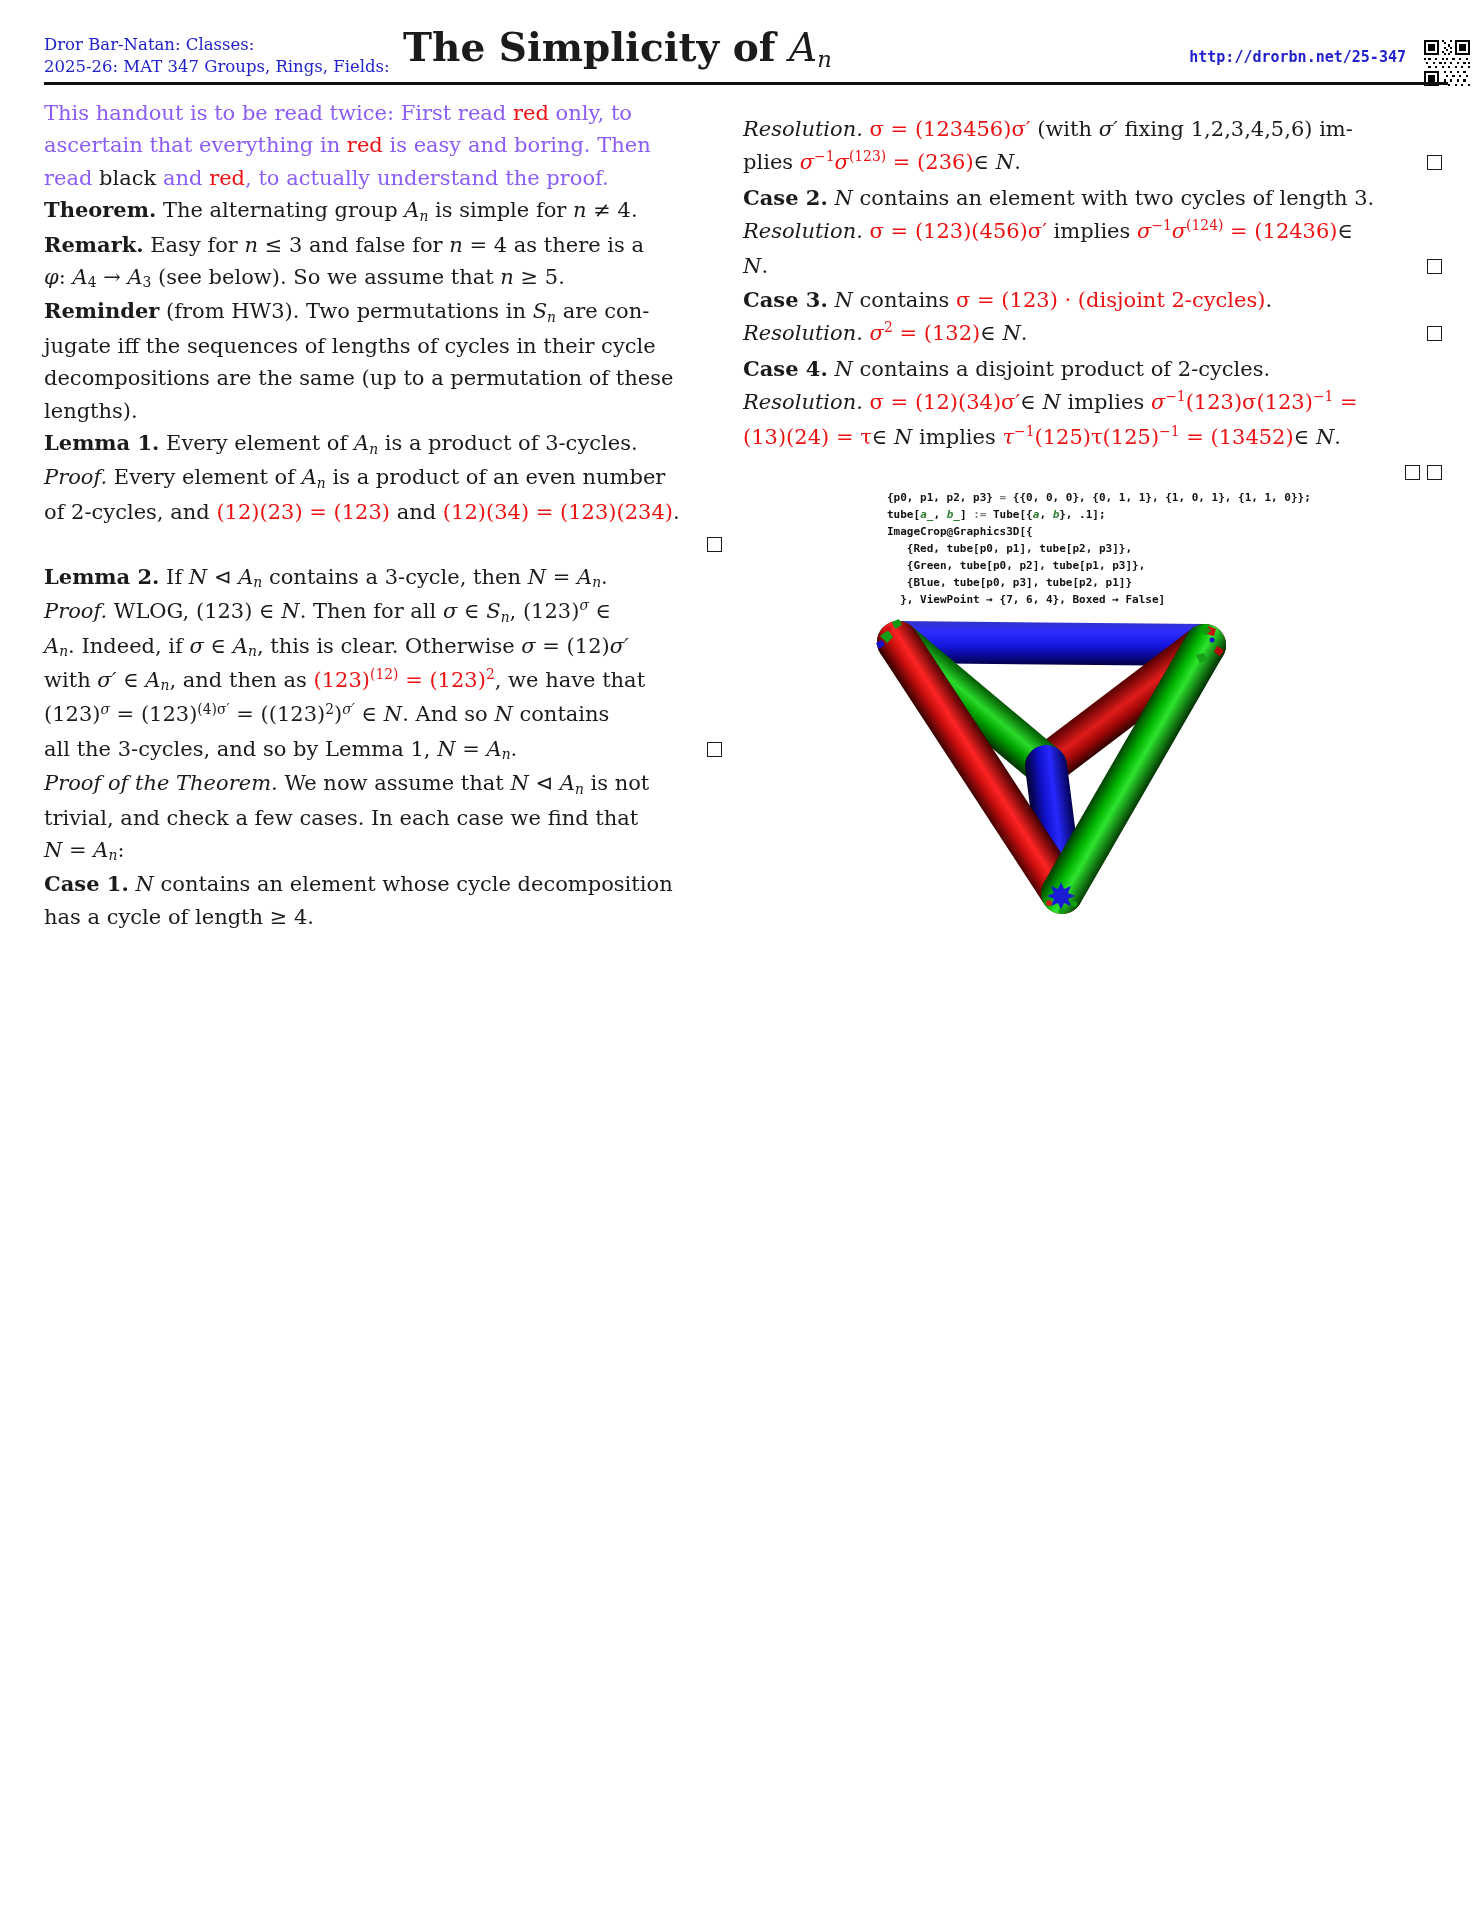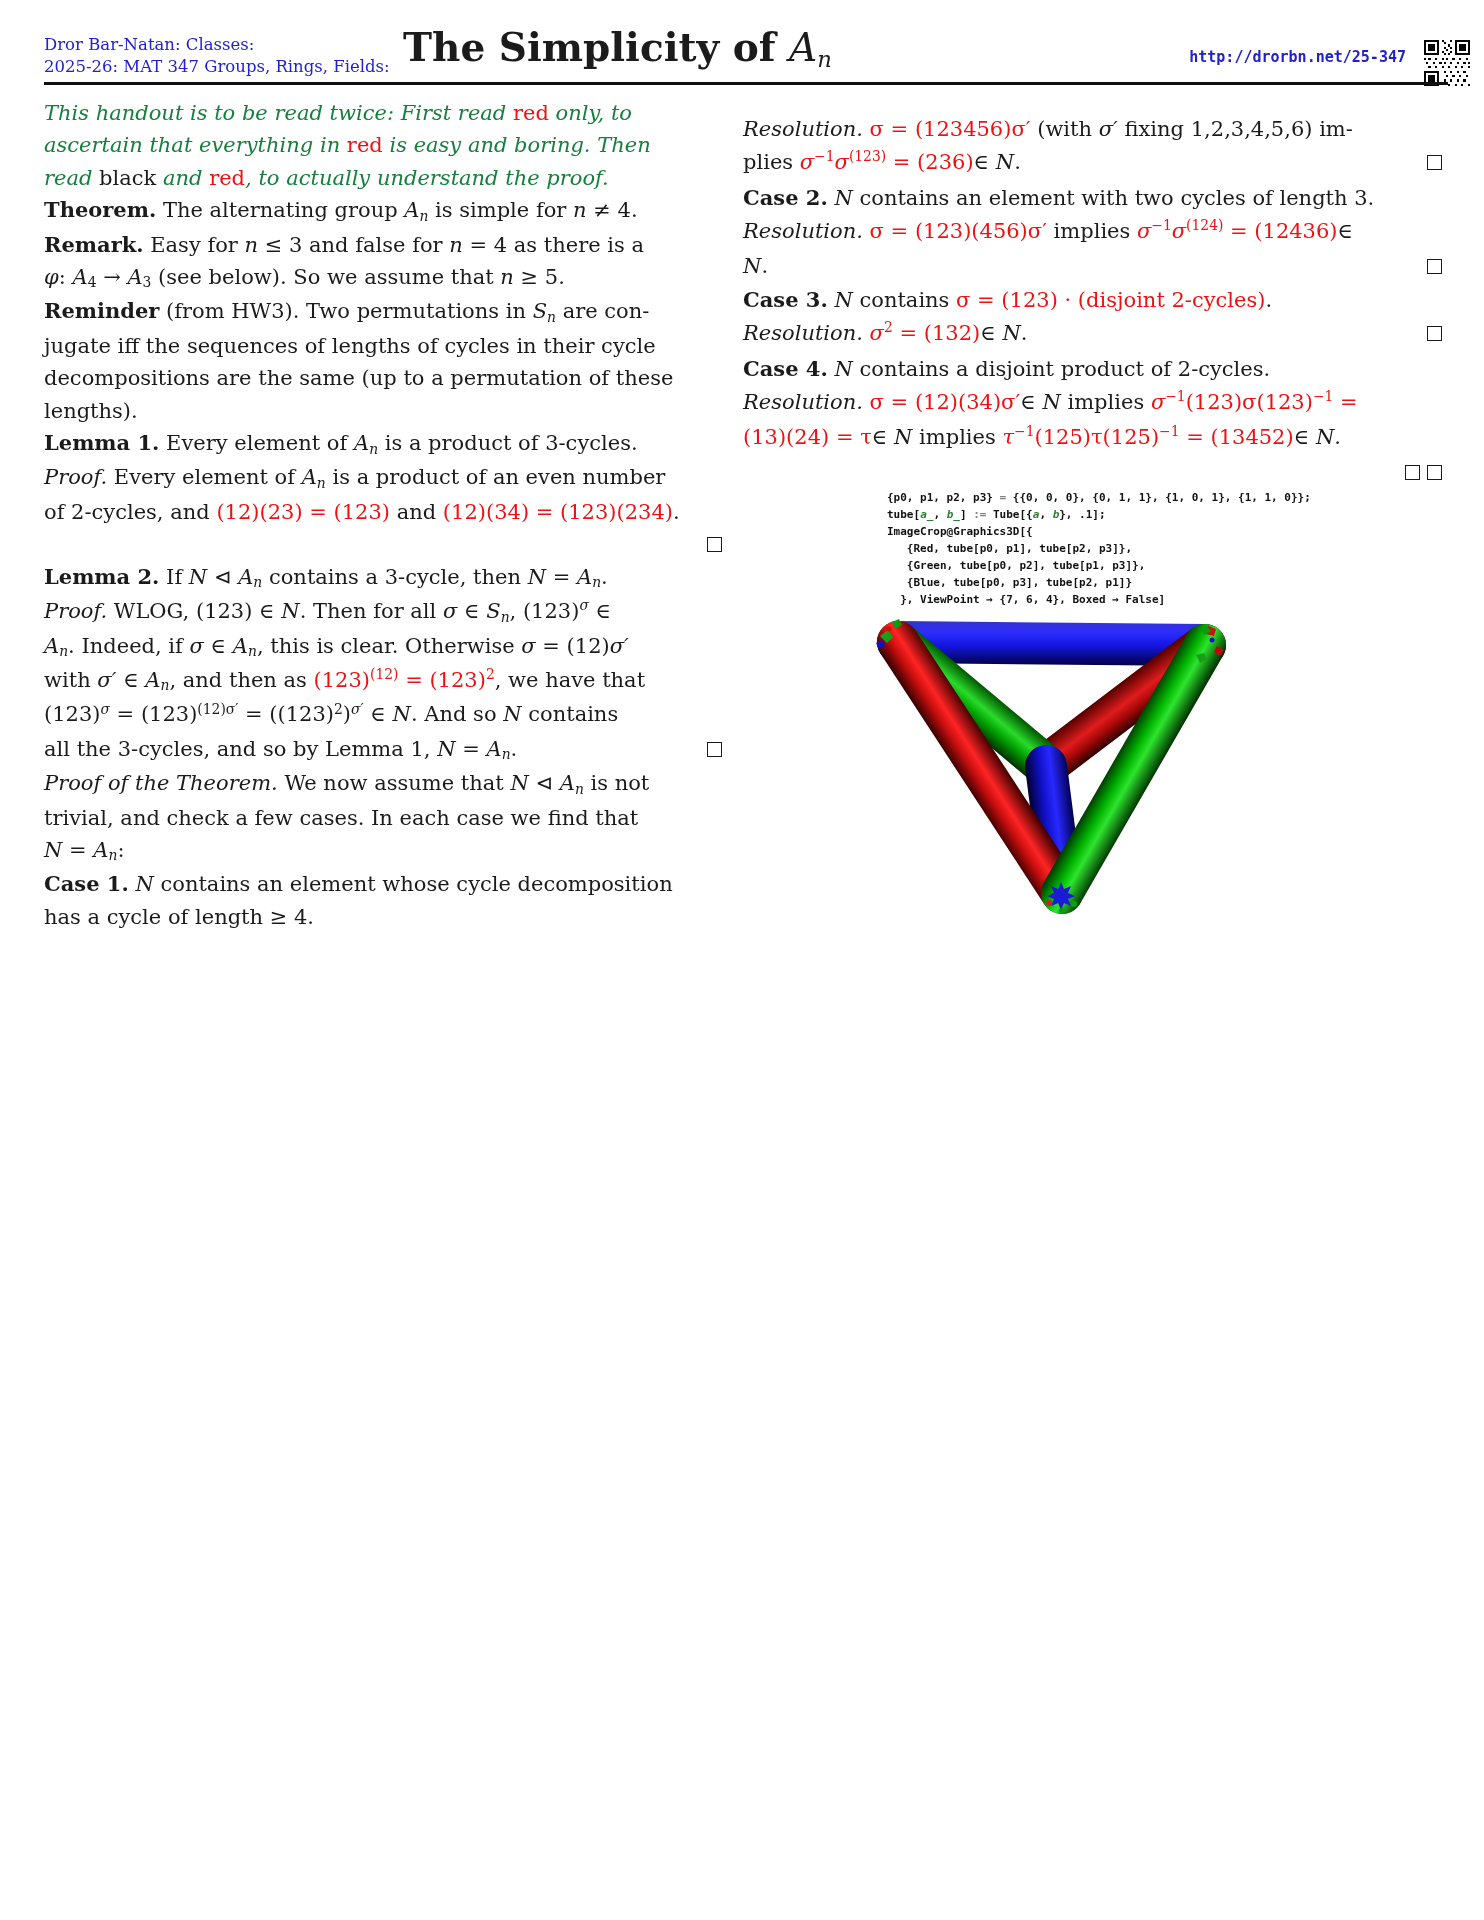--- a/index.html
+++ b/index.html
@@ -13,21 +13,21 @@
   .header-url{position:absolute;right:100px;top:48px;font-family:"DejaVu Sans Mono",monospace;
               font-size:15px;font-weight:bold;color:#2222cc;text-decoration:none;text-align:right;}
   .qr{position:absolute;right:36px;top:40px;}
   .rule{position:absolute;left:44px;top:82px;width:1404px;height:3px;background:#111;}
   
   .col-left{position:absolute;left:44px;top:97px;width:678px;font-size:21px;line-height:32.4px;}
   .col-right{position:absolute;left:743px;top:113px;width:699px;font-size:21px;line-height:33px;}
   .tline{position:relative;white-space:nowrap;}
   .rfloat{position:absolute;right:0;top:0;}
   .qed{display:inline-block;width:13px;height:13px;border:1.6px solid #1b1b1b;margin-left:7px;vertical-align:-1px;}
-  .c-o{color:#15803d;font-style:italic;}
+  .c-o{color:#8b5cf6;}
   .c-r{color:#ee1111;}
   .f-i{font-style:italic;}
   .f-b{font-weight:bold;}
   .p-sup{font-size:66%;position:relative;top:-0.55em;}
   .p-sub{font-size:66%;position:relative;top:0.25em;}
   
   .code{position:absolute;left:887px;top:489px;font-family:"DejaVu Sans Mono",monospace;
         font-size:11px;line-height:17px;font-weight:bold;color:#111;}
   .code .tline{white-space:pre;}
   .c-g{color:#2e7d32;font-style:italic;}
@@ -77,21 +77,21 @@
       <div class="tline"><span>decompositions are the same (up to a permutation of these</span></div>
       <div class="tline"><span>lengths).</span></div>
       <div class="tline"><span class="f-b">Lemma 1.</span><span> Every element of </span><span class="f-i">A</span><span class="p-sub f-i">n</span><span> is a product of 3-cycles.</span></div>
       <div class="tline"><span class="f-i">Proof.</span><span> Every element of </span><span class="f-i">A</span><span class="p-sub f-i">n</span><span> is a product of an even number</span></div>
       <div class="tline"><span>of 2-cycles, and </span><span class="c-r">(12)(23) = (123)</span><span> and </span><span class="c-r">(12)(34) = (123)(234)</span><span>.</span></div>
       <div class="tline"><span>&nbsp;</span><span class="rfloat"><span class="qed"></span></span></div>
       <div class="tline"><span class="f-b">Lemma 2.</span><span> If </span><span class="f-i">N</span><span> ⊲ </span><span class="f-i">A</span><span class="p-sub f-i">n</span><span> contains a 3-cycle, then </span><span class="f-i">N</span><span> = </span><span class="f-i">A</span><span class="p-sub f-i">n</span><span>.</span></div>
       <div class="tline"><span class="f-i">Proof.</span><span> WLOG, (123) ∈ </span><span class="f-i">N</span><span>.  Then for all </span><span class="f-i">σ</span><span> ∈ </span><span class="f-i">S</span><span class="p-sub f-i">n</span><span>, (123)</span><span class="p-sup f-i">σ</span><span> ∈</span></div>
       <div class="tline"><span class="f-i">A</span><span class="p-sub f-i">n</span><span>.  Indeed, if </span><span class="f-i">σ</span><span> ∈ </span><span class="f-i">A</span><span class="p-sub f-i">n</span><span>, this is clear.  Otherwise </span><span class="f-i">σ</span><span> = (12)</span><span class="f-i">σ′</span></div>
       <div class="tline"><span>with </span><span class="f-i">σ′</span><span> ∈ </span><span class="f-i">A</span><span class="p-sub f-i">n</span><span>, and then as </span><span class="c-r">(123)</span><span class="p-sup c-r">(12)</span><span class="c-r"> = (123)</span><span class="p-sup c-r">2</span><span>, we have that</span></div>
-      <div class="tline"><span>(123)</span><span class="p-sup f-i">σ</span><span> = (123)</span><span class="p-sup">(12)σ′</span><span> = ((123)</span><span class="p-sup">2</span><span>)</span><span class="p-sup f-i">σ′</span><span> ∈ </span><span class="f-i">N</span><span>.  And so </span><span class="f-i">N</span><span> contains</span></div>
+      <div class="tline"><span>(123)</span><span class="p-sup f-i">σ</span><span> = (123)</span><span class="p-sup">(4)σ′</span><span> = ((123)</span><span class="p-sup">2</span><span>)</span><span class="p-sup f-i">σ′</span><span> ∈ </span><span class="f-i">N</span><span>.  And so </span><span class="f-i">N</span><span> contains</span></div>
       <div class="tline"><span>all the 3-cycles, and so by Lemma 1, </span><span class="f-i">N</span><span> = </span><span class="f-i">A</span><span class="p-sub f-i">n</span><span>.</span><span class="rfloat"><span class="qed"></span></span></div>
       <div class="tline"><span class="f-i">Proof of the Theorem.</span><span>  We now assume that </span><span class="f-i">N</span><span> ⊲ </span><span class="f-i">A</span><span class="p-sub f-i">n</span><span> is not</span></div>
       <div class="tline"><span>trivial, and check a few cases.  In each case we find that</span></div>
       <div class="tline"><span class="f-i">N</span><span> = </span><span class="f-i">A</span><span class="p-sub f-i">n</span><span>:</span></div>
       <div class="tline"><span class="f-b">Case 1.</span><span> </span><span class="f-i">N</span><span> contains an element whose cycle decomposition</span></div>
       <div class="tline"><span>has a cycle of length ≥ 4.</span></div>
     </div>
   <div class="col-right">
       <div class="tline"><span class="f-i">Resolution.</span><span> </span><span class="c-r">σ = (123456)σ′</span><span> (with </span><span class="f-i">σ′</span><span> fixing 1,2,3,4,5,6) im-</span></div>
       <div class="tline"><span>plies </span><span class="c-r f-i">σ</span><span class="p-sup c-r">−1</span><span class="c-r f-i">σ</span><span class="p-sup c-r">(123)</span><span class="c-r"> = (236)</span><span>∈ </span><span class="f-i">N</span><span>.</span><span class="rfloat"><span class="qed"></span></span></div>

